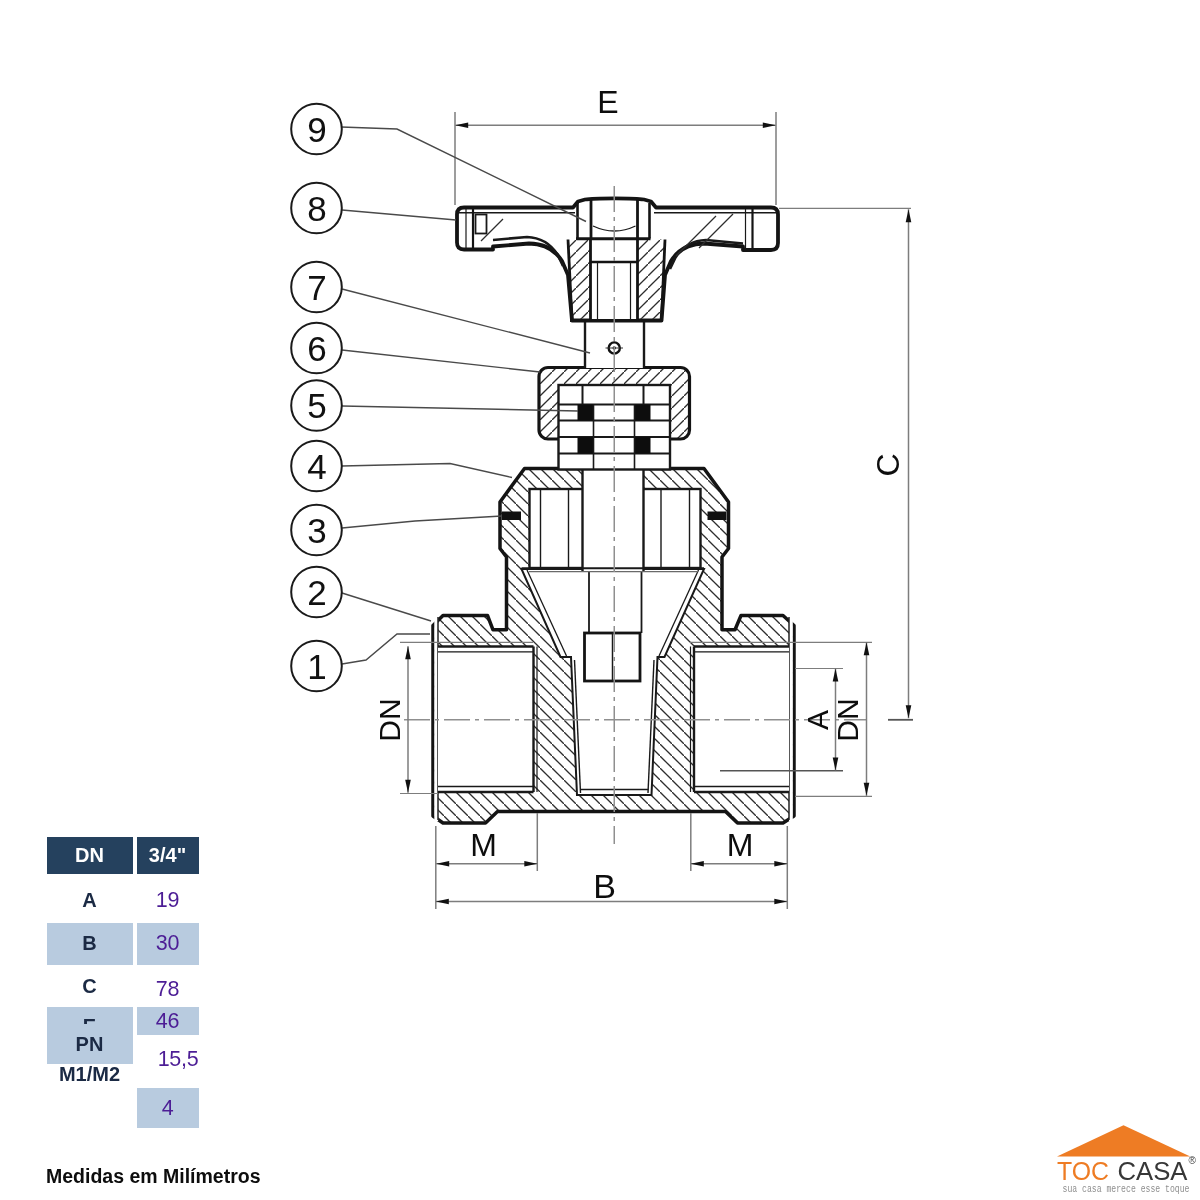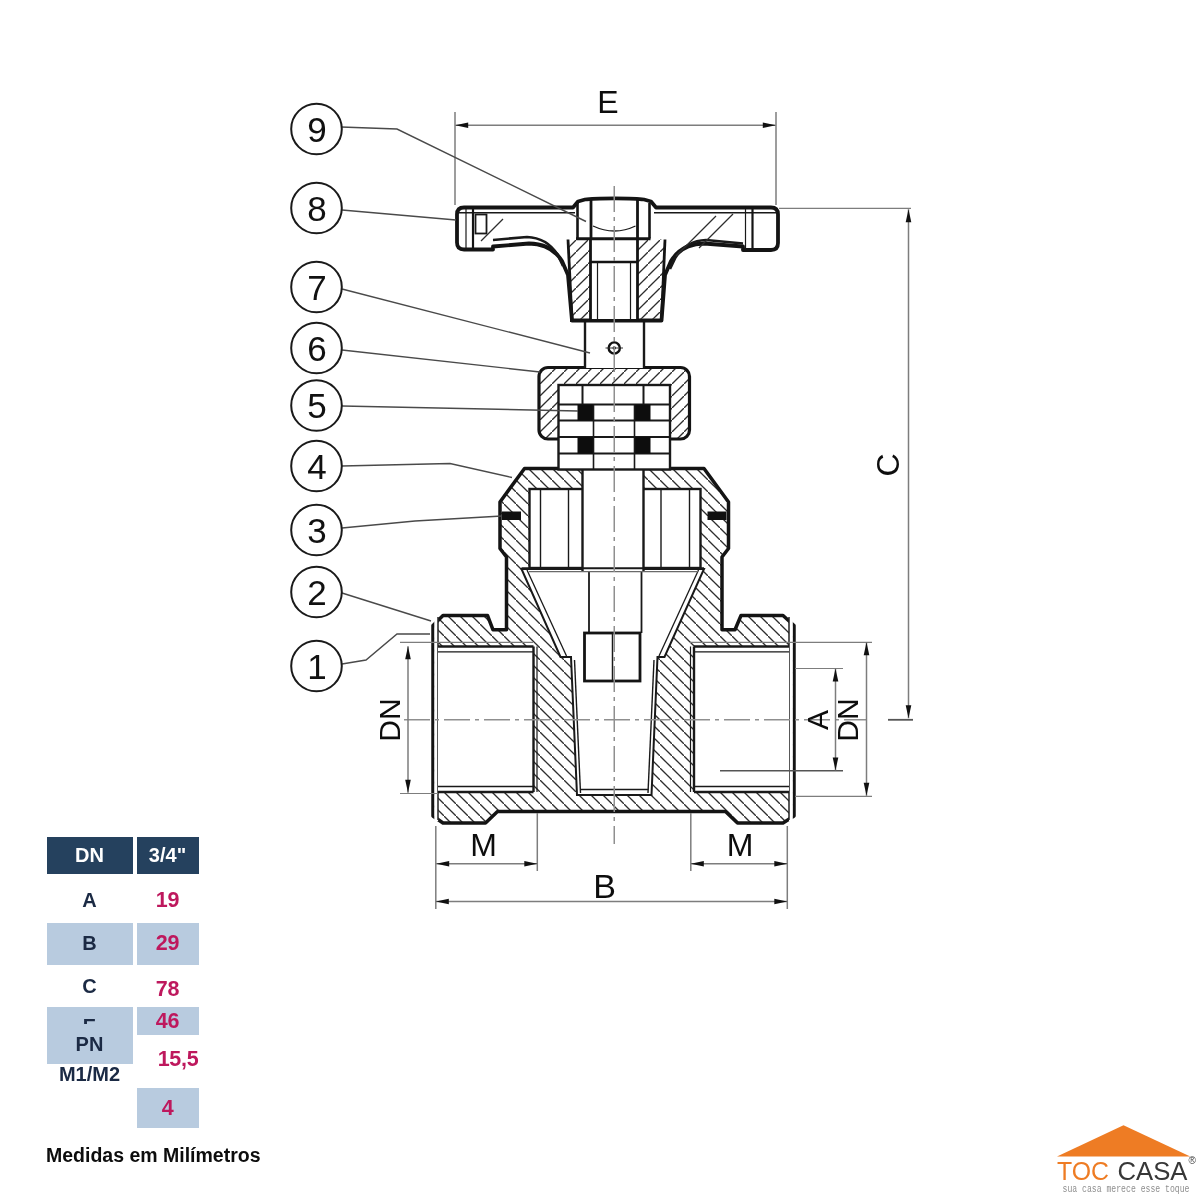--- a/index.html
+++ b/index.html
@@ -1,22 +1,22 @@
 <!DOCTYPE html>
 <html><head>
 <meta charset="utf-8">
 <style>
 html,body{margin:0;padding:0;width:1200px;height:1200px;background:#fff;
 font-family:"Liberation Sans",sans-serif;overflow:hidden;}
-.abs{position:absolute;}
+.abs{position:absolute;margin-top:21px;}
 .cell{position:absolute;display:flex;align-items:center;justify-content:center;}
 .hdr{background:#25415e;color:#fff;font-weight:bold;font-size:20px;}
 .blu{background:#b8cbdf;}
 .lab{font-weight:bold;font-size:20px;color:#1b2a44;}
-.val{font-size:21.5px;color:#be185d;font-weight:700;letter-spacing:-0.3px;}
+.val{font-size:21.5px;color:#4c1d95;font-weight:400;letter-spacing:-0.3px;}
 </style>
 </head>
 <body>
 <svg width="1200" height="1200" style="position:absolute;left:0;top:0">
 <defs>
 <pattern id="hw" patternUnits="userSpaceOnUse" width="12" height="12">
   <path d="M-1,13 L13,-1" stroke="#2e2e2e" stroke-width="1.3" fill="none"></path>
 </pattern>
 <pattern id="hb" patternUnits="userSpaceOnUse" width="12" height="12">
   <path d="M-1,-1 L13,13" stroke="#2e2e2e" stroke-width="1.3" fill="none"></path>
@@ -254,21 +254,21 @@
 <text x="1188.5" y="1164" font-size="10" fill="#3f3f3f" font-family="Liberation Sans, sans-serif">®</text>
 <text x="1062.5" y="1191.5" font-size="11" fill="#8f8f8f" textLength="127" lengthAdjust="spacingAndGlyphs" font-family="Liberation Mono, monospace">sua casa merece esse toque</text>
 </g>
 </svg>
 
 <div class="cell hdr" style="left:46.5px;top:837px;width:86px;height:37px;">DN</div>
 <div class="cell hdr" style="left:136.5px;top:837px;width:62px;height:37px;">3/4"</div>
 <div class="cell lab" style="left:46.5px;top:879px;width:86px;height:42px;">A</div>
 <div class="cell val" style="left:136.5px;top:879px;width:62px;height:42px;">19</div>
 <div class="cell blu lab" style="left:46.5px;top:922.5px;width:86px;height:42px;">B</div>
-<div class="cell blu val" style="left:136.5px;top:922.5px;width:62px;height:42px;">29</div>
+<div class="cell blu val" style="left:136.5px;top:922.5px;width:62px;height:42px;">30</div>
 <div class="cell lab" style="left:46.5px;top:965px;width:86px;height:42px;">C</div>
 <div class="cell val" style="left:136.5px;top:965px;width:62px;height:48px;">78</div>
 <div class="cell blu lab" style="left:46.5px;top:1007px;width:86px;height:39px;">E</div>
 <div class="cell blu val" style="left:136.5px;top:1007px;width:62px;height:28px;">46</div>
 <div class="cell lab" style="left:46.5px;top:1046px;width:86px;height:56px;">M1/M2</div>
 <div class="cell val" style="left:147px;top:1046px;width:62px;height:26px;">15,5</div>
 <div class="cell blu lab" style="left:46.5px;top:1024px;width:86px;height:40px;">PN</div>
 <div class="cell blu val" style="left:136.5px;top:1088px;width:62px;height:40px;">4</div>
 <div class="abs" style="left:46px;top:1144px;font-size:19.5px;font-weight:bold;color:#0d0d0d;">Medidas em Milímetros</div>
 

